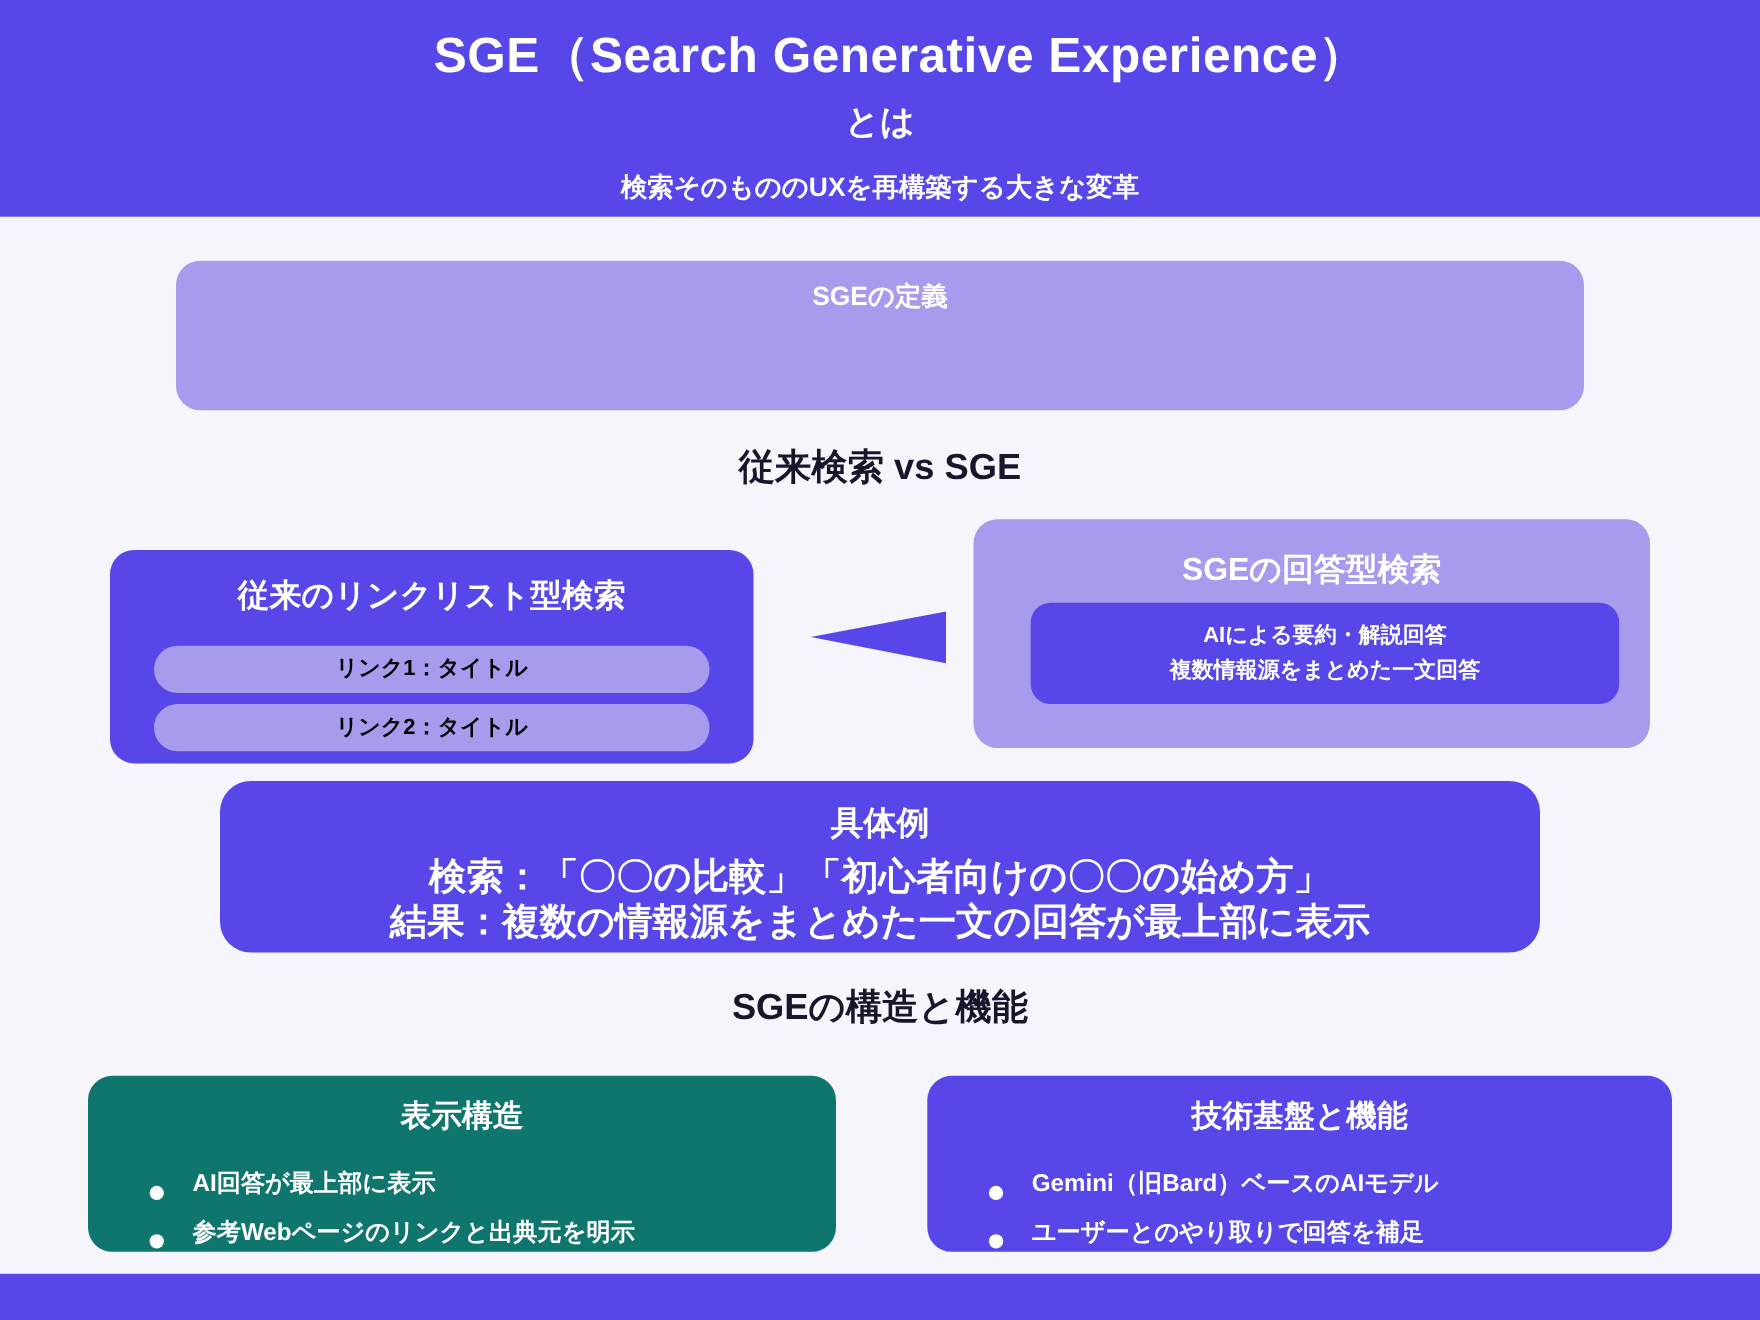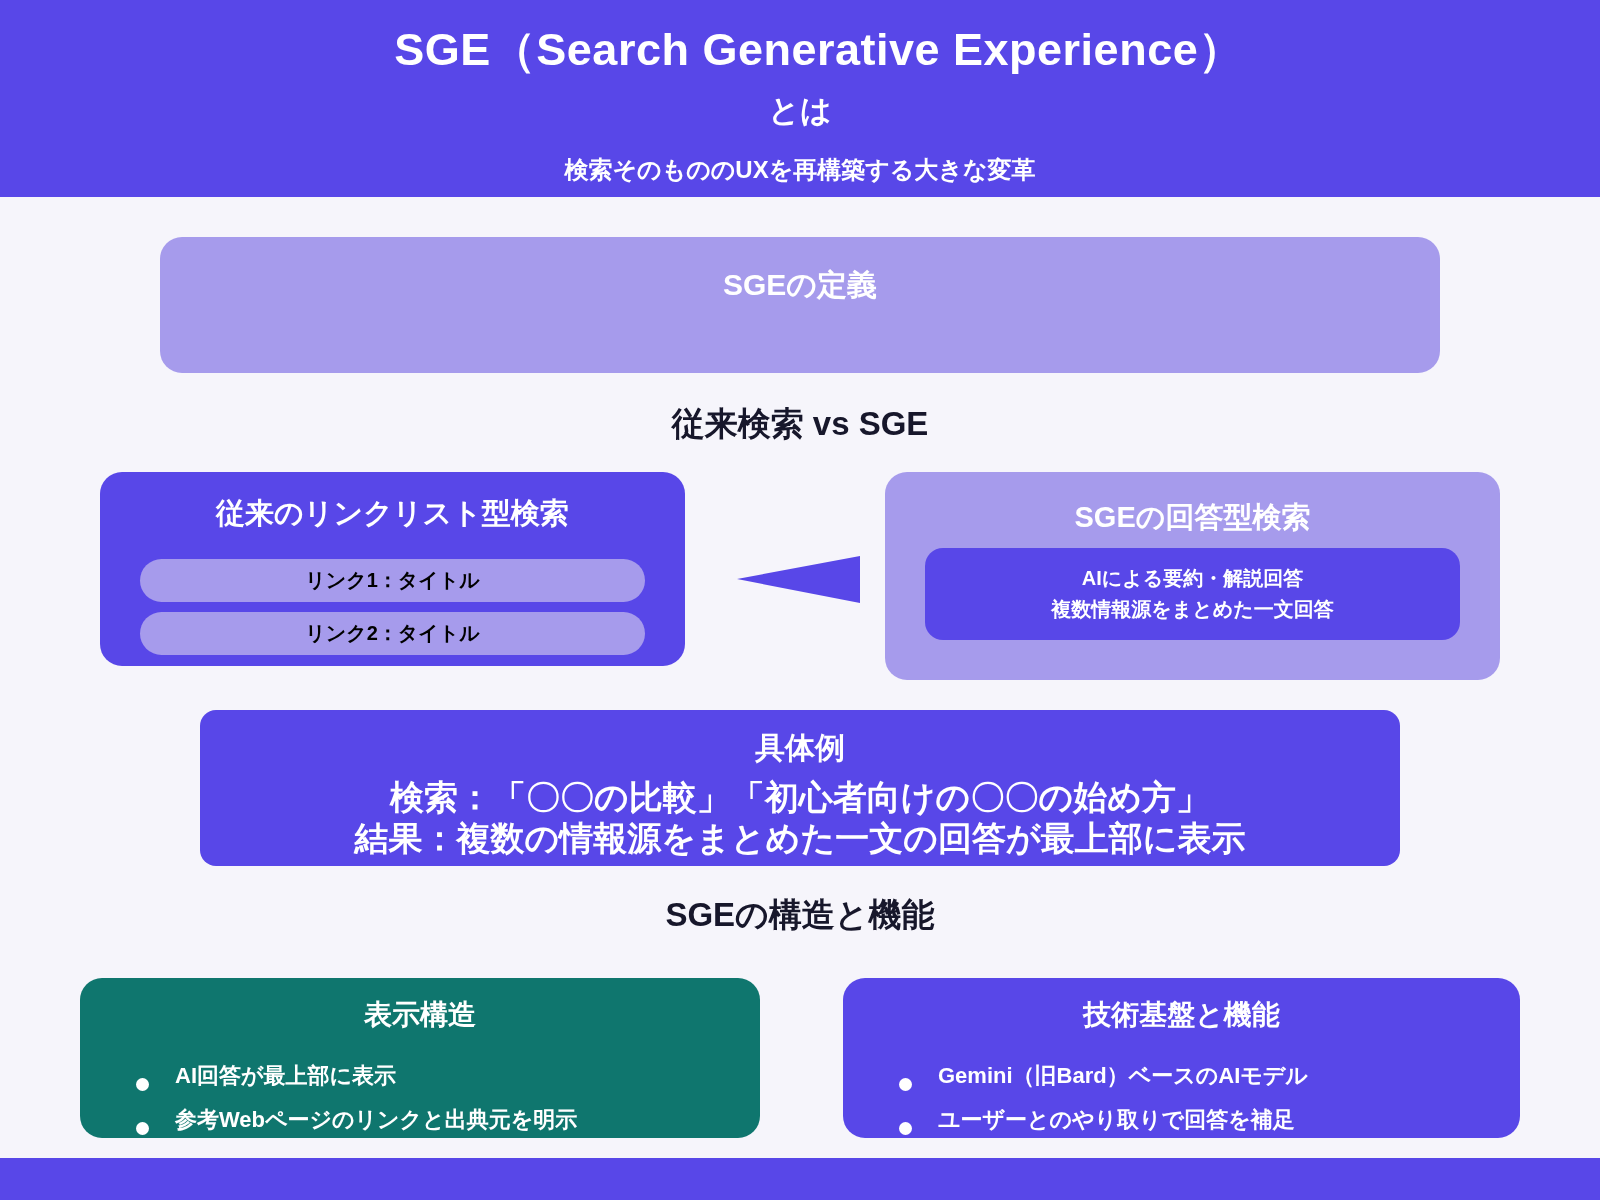--- a/index.html
+++ b/index.html
@@ -43,22 +43,22 @@
   
   .def-box {
     position: absolute;
     left: 160px; top: 237px; width: 1280px; height: 136px;
     background: #A69BEC;
     border-radius: 22px;
     color: #FFFFFF;
     text-align: center;
   }
   .def-title {
-    padding-top: 28px;
-    font-size: 30px;
+    padding-top: 16px;
+    font-size: 24px;
     font-weight: 800;
   }
   .def-line {
     font-size: 24px;
     font-weight: 700;
     line-height: 37px;
   }
   .def-lines { margin-top: 6px; }
   
   .section-heading {
@@ -67,21 +67,21 @@
     text-align: center;
     font-size: 33px;
     font-weight: 800;
     color: #17172B;
   }
   .vs-heading { top: 402px; }
   .structure-heading { top: 893px; }
   
   .trad-box {
     position: absolute;
-    left: 100px; top: 472px; width: 585px; height: 194px;
+    left: 100px; top: 500px; width: 585px; height: 194px;
     background: #5847E8;
     border-radius: 22px;
     color: #FFFFFF;
   }
   .trad-title {
     padding-top: 22px;
     text-align: center;
     font-size: 29px;
     font-weight: 800;
   }
@@ -113,37 +113,37 @@
     color: #FFFFFF;
   }
   .sge-title {
     padding-top: 26px;
     text-align: center;
     font-size: 29px;
     font-weight: 800;
   }
   .sge-inner {
     position: absolute;
-    left: 40px; top: 76px; width: 535px; height: 92px;
+    left: 52px; top: 76px; width: 535px; height: 92px;
     background: #5847E8;
     border-radius: 18px;
     text-align: center;
     padding-top: 15px;
   }
   .sge-inner-line {
     font-size: 20px;
     font-weight: 700;
     line-height: 31px;
   }
   
   .example-box {
     position: absolute;
     left: 200px; top: 710px; width: 1200px; height: 156px;
     background: #5847E8;
-    border-radius: 16px;
+    border-radius: 28px;
     color: #FFFFFF;
     text-align: center;
   }
   .example-title {
     padding-top: 18px;
     font-size: 30px;
     font-weight: 800;
   }
   .example-line {
     font-size: 34px;

